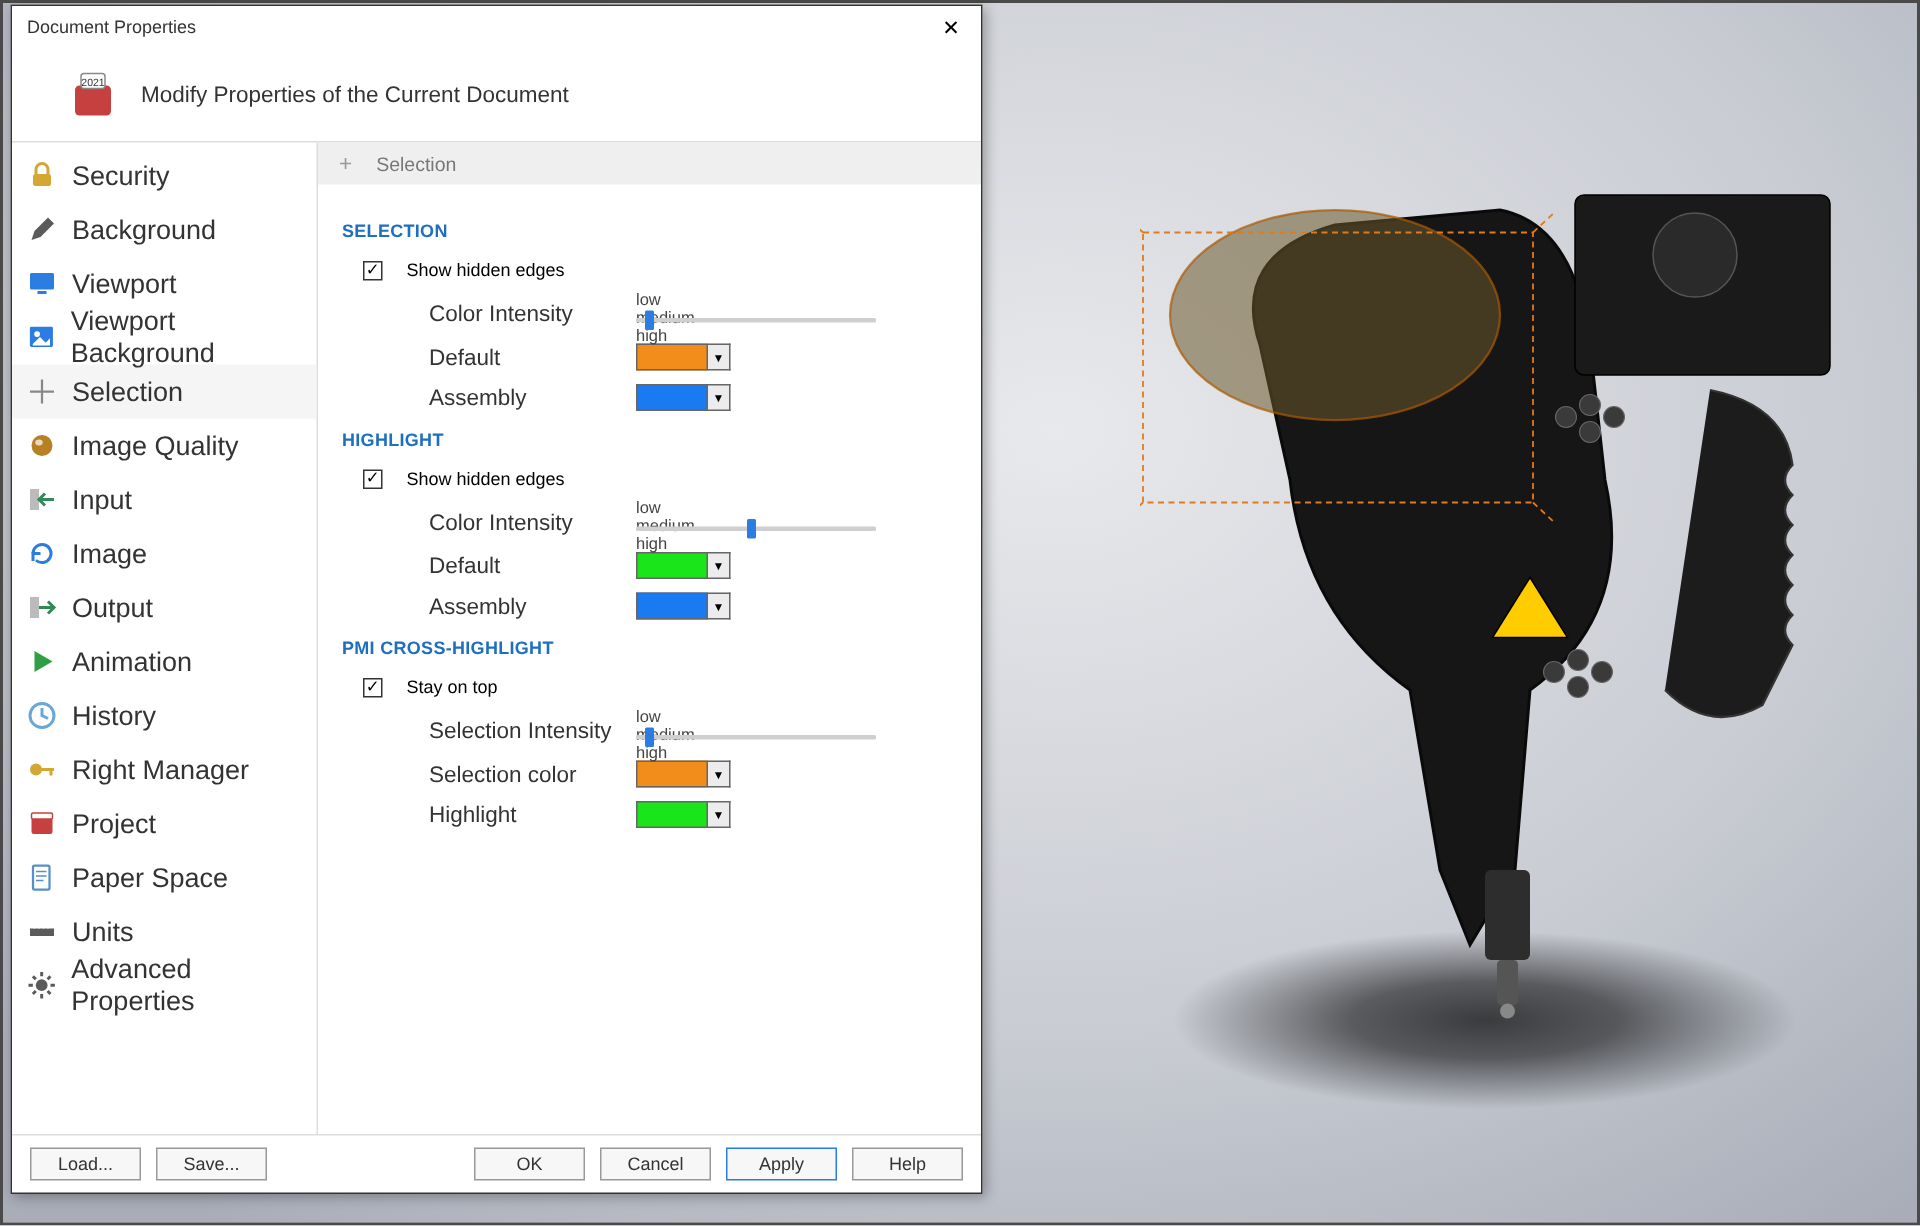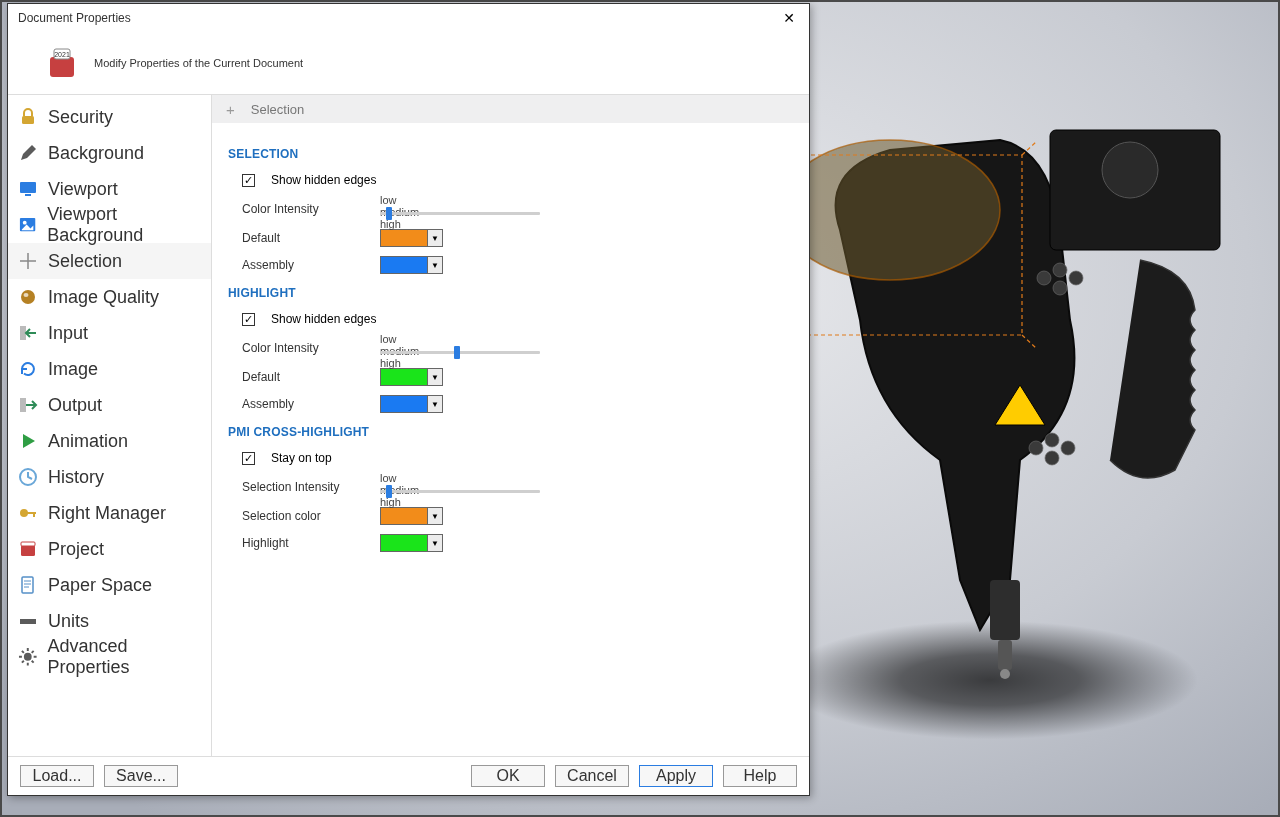--- a/index.html
+++ b/index.html
@@ -2,51 +2,51 @@
 <html><head>
 <meta charset="utf-8">
 <style>
   * { box-sizing: border-box; margin: 0; padding: 0; }
   body { font-family: "Segoe UI", Tahoma, sans-serif; font-size: 12px; width: 1280px; height: 817px; overflow: hidden; position: relative; background: #f0f0f0; }
   .viewport-bg { position: absolute; left: 0; top: 0; width: 1280px; height: 817px; background: radial-gradient(ellipse at 55% 35%, #e8e9ec 0%, #c8cbd2 55%, #a8adb8 90%); border: 2px solid #4a4a4a; }
   .shadow-blob { position: absolute; left: 780px; top: 620px; width: 420px; height: 120px; background: radial-gradient(ellipse, rgba(0,0,0,0.7) 0%, rgba(0,0,0,0.55) 30%, rgba(0,0,0,0) 70%); border-radius: 50%; }
   .robot { position: absolute; left: 760px; top: 110px; width: 480px; height: 580px; pointer-events: none; }
 
   
-  .dialog { position: absolute; left: 7px; top: 3px; width: 803px; height: 793px; background: #fff; border: 1px solid #333; box-shadow: 2px 2px 8px rgba(0,0,0,0.3); display: flex; flex-direction: column; }
+  .dialog { position: absolute; left: 7px; top: 3px; width: 648px; height: 793px; background: #fff; border: 1px solid #333; box-shadow: 2px 2px 8px rgba(0,0,0,0.3); display: flex; flex-direction: column; }
   .titlebar { height: 28px; display: flex; align-items: center; padding: 0 6px 0 10px; }
   .titlebar .title { flex: 1; font-size: 12px; color: #333; }
   .titlebar .close { width: 28px; height: 22px; display: flex; align-items: center; justify-content: center; cursor: pointer; font-size: 14px; }
   .header-strip { height: 62px; display: flex; align-items: center; padding-left: 36px; gap: 14px; }
   .header-strip .icon-box { width: 36px; height: 36px; position: relative; }
-  .header-strip .subtitle { font-size: 11px; color: #333; }
+  .header-strip .subtitle { font-size: 15px; color: #333; }
   .main { flex: 1; display: flex; border-top: 1px solid #ddd; border-bottom: 1px solid #ddd; overflow: hidden; }
   .sidebar { width: 204px; border-right: 1px solid #ddd; overflow-y: auto; padding-top: 4px; }
   .nav-item { height: 36px; display: flex; align-items: center; gap: 10px; padding-left: 10px; font-size: 18px; color: #333; cursor: pointer; }
   .nav-item.selected { background: #f5f5f5; }
   .nav-icon { width: 20px; height: 20px; display: flex; align-items: center; justify-content: center; }
   .content { flex: 1; display: flex; flex-direction: column; }
   .section-head { height: 28px; background: #efeff0; display: flex; align-items: center; padding-left: 14px; gap: 16px; color: #777; font-size: 13px; }
   .section-head .plus { color: #999; font-size: 15px; }
   .panel { padding: 14px 16px 10px 16px; }
   .group-title { color: #1f6fbf; font-size: 12px; font-weight: 600; letter-spacing: .2px; margin: 10px 0 8px 0; }
   .row { display: flex; align-items: center; gap: 10px; margin: 5px 0 5px 14px; min-height: 22px; }
-  .row .lbl { width: 128px; font-size: 12px; color: #333; }
+  .row .lbl { width: 128px; font-size: 15px; color: #333; margin-left: 44px; }
   .checkbox { width: 13px; height: 13px; border: 1px solid #333; display: inline-flex; align-items: center; justify-content: center; margin-right: 6px; cursor: pointer; }
   .checkbox.checked::after { content: "✓"; font-size: 11px; color: #000; line-height: 1; }
   .slider-wrap { position: relative; width: 160px; height: 26px; }
   .slider-labels { display: flex; justify-content: space-between; font-size: 11px; color: #444; position: absolute; top: -2px; width: 100%; flex-direction: column; }
   .slider-track { position: absolute; top: 16px; left: 0; right: 0; height: 3px; background: #cfcfcf; border-radius: 1px; }
   .slider-thumb { position: absolute; top: 11px; width: 6px; height: 13px; background: #2b7de1; border-radius: 1px; cursor: pointer; }
   .color-pick { display: flex; align-items: center; }
   .color-swatch { width: 48px; height: 18px; border: 1px solid #666; cursor: pointer; }
   .color-arrow { width: 15px; height: 18px; border: 1px solid #666; border-left: none; background: #ececec; display: flex; align-items: center; justify-content: center; font-size: 8px; cursor: pointer; }
   .footer { height: 38px; display: flex; align-items: center; padding: 0 12px; gap: 10px; }
   .footer .spacer { flex: 1; }
-  .btn { min-width: 74px; height: 22px; border: 1px solid #999; background: #f7f7f7; font-size: 16px; color: #333; display: inline-flex; align-items: center; justify-content: center; padding: 0 10px; cursor: pointer; }
+  .btn { min-width: 74px; height: 22px; border: 1px solid #999; background: #f7f7f7; font-size: 12px; color: #333; display: inline-flex; align-items: center; justify-content: center; padding: 0 10px; cursor: pointer; }
   .btn.primary { border: 1px solid #2b7de1; }
 </style>
 </head>
 <body>
 
 <div class="viewport-bg"></div>
 <div class="shadow-blob"></div>
 
 <svg class="robot" viewBox="0 0 480 580">
 

